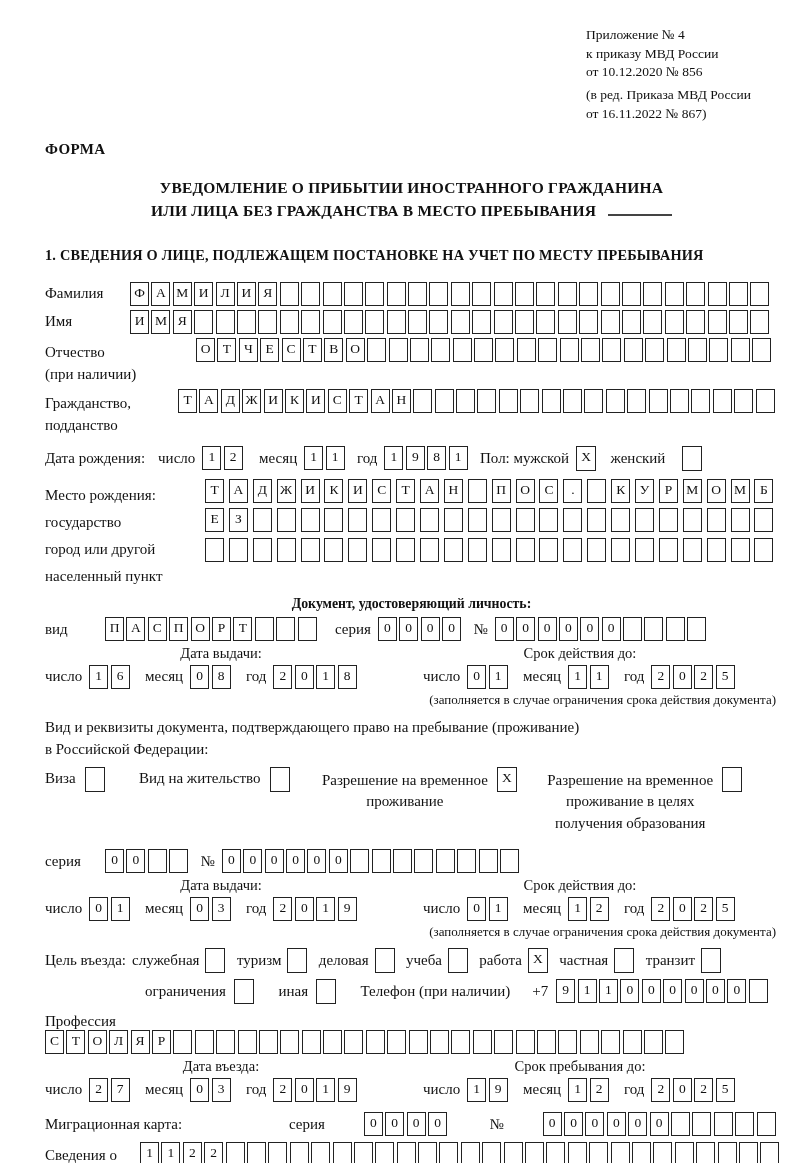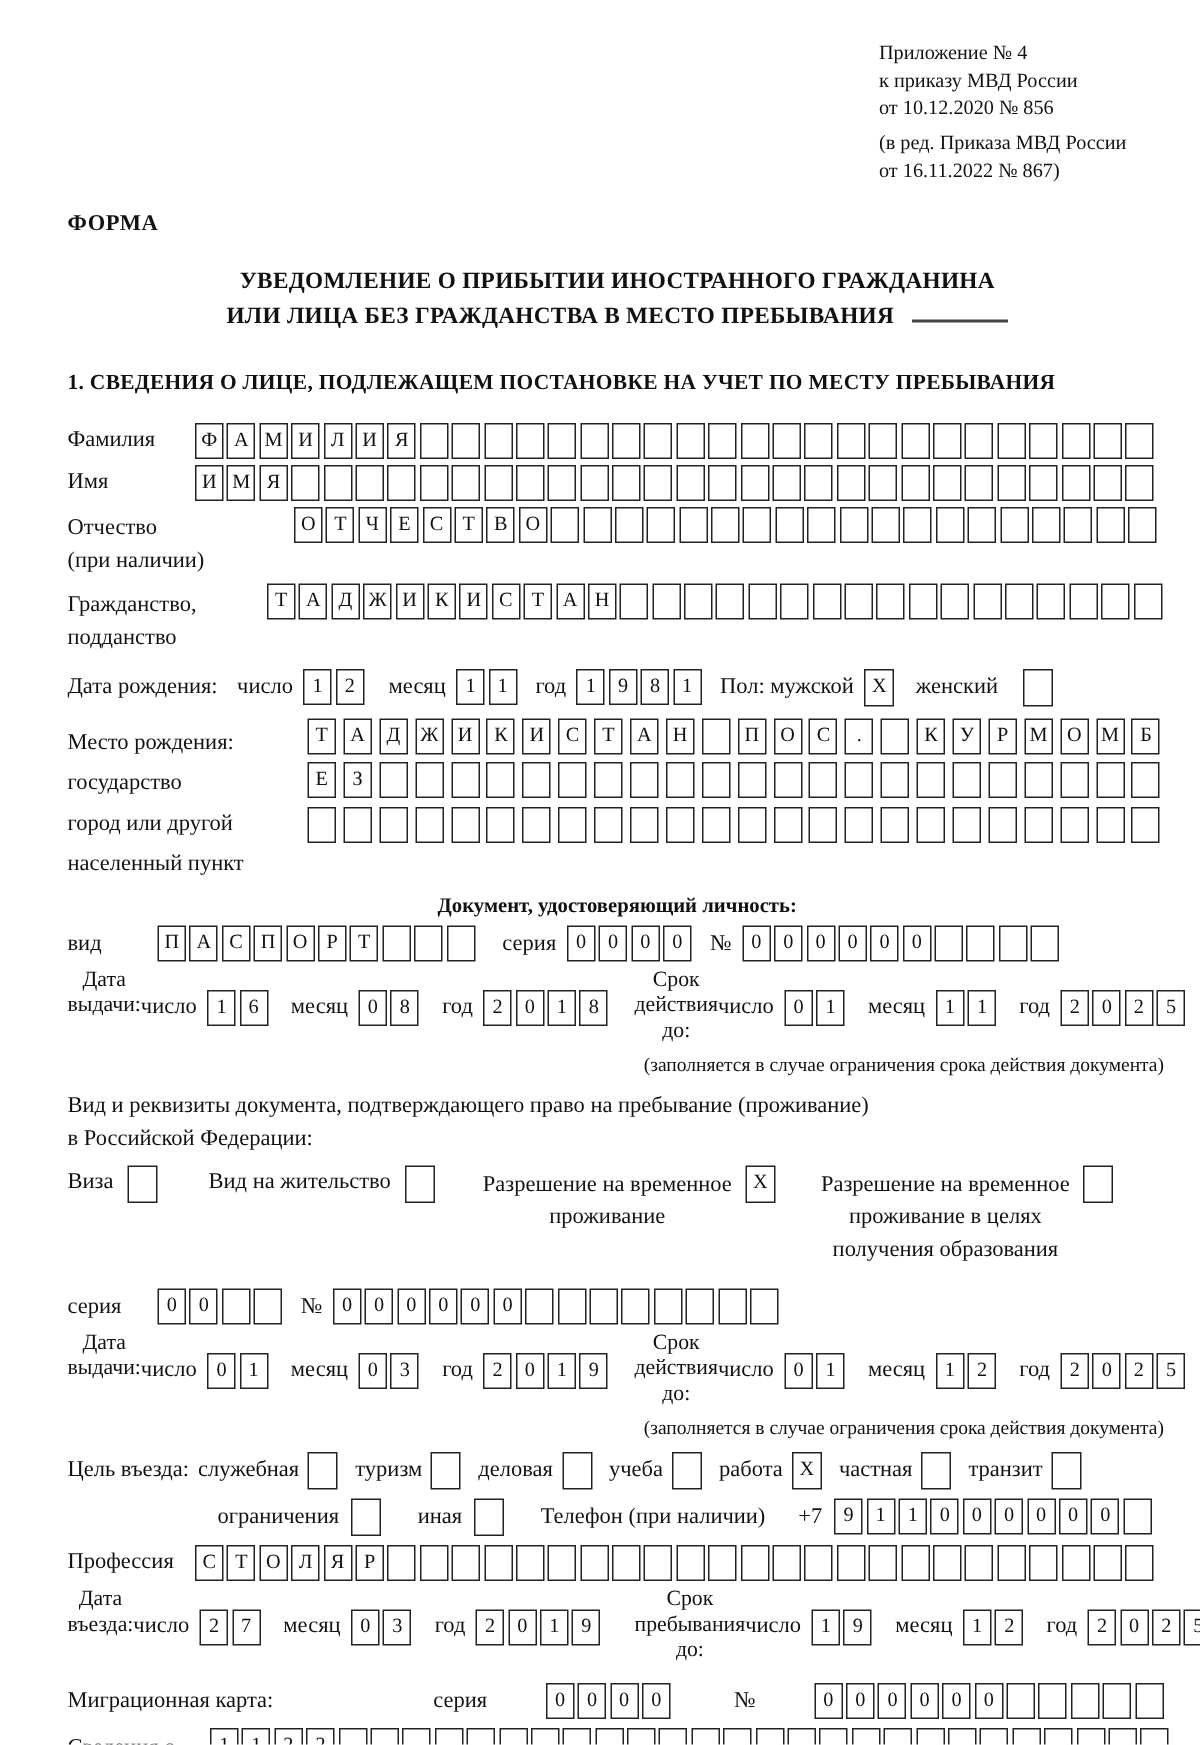--- a/index.html
+++ b/index.html
@@ -48,21 +48,21 @@
   .stack { display:flex; flex-direction:column; }
   .stack .cells { margin-bottom:5.5px; }
 
   .inline-row { display:flex; align-items:center; flex-wrap:nowrap; }
   .inline-row .lbl { margin-right:7px; white-space:nowrap; padding-top:1px; }
   .inline-row .sp { margin-left:14px; }
 
   .doc-heading { text-align:center; font-weight:bold; font-size:13.8px; margin:6px 0 5px; }
 
   .dates-row { display:flex; margin-top:4px; }
-  .date-col { display:flex; flex-direction:row; }
+  .date-col { display:flex; flex-direction:column; }
   .date-col.left { width:352px; margin-right:26px; }
   .date-title { text-align:center; font-size:14.5px; margin-bottom:3px; }
   .date-cells { display:flex; align-items:center; }
   .date-cells .lbl { margin-right:7px; white-space:nowrap; }
   .date-cells .grp { margin-right:13px; display:flex; }
   .validity-note { text-align:right; font-size:13px; margin:3px 2px 8px 0; }
 
   .para { margin:4px 0 2px; line-height:1.5; }
 
   .permits-row { display:flex; align-items:flex-start; margin:6px 0 14px; }
@@ -629,21 +629,21 @@
         <span class="cell">0</span>
         <span class="cell">0</span>
         <span class="cell">0</span>
         <span class="cell">0</span>
         <span class="cell">0</span>
         <span class="cell">0</span>
         <span class="cell"></span>
       </span>
   </div>
 
-  <div class="row" style="margin-top:6px;">
+  <div class="row" style="margin-top:6px;flex-direction:column;">
     <div class="label w-profession">Профессия</div>
     <div class="cells">
         <span class="cell">С</span>
         <span class="cell">Т</span>
         <span class="cell">О</span>
         <span class="cell">Л</span>
         <span class="cell">Я</span>
         <span class="cell">Р</span>
         <span class="cell"></span>
         <span class="cell"></span>

